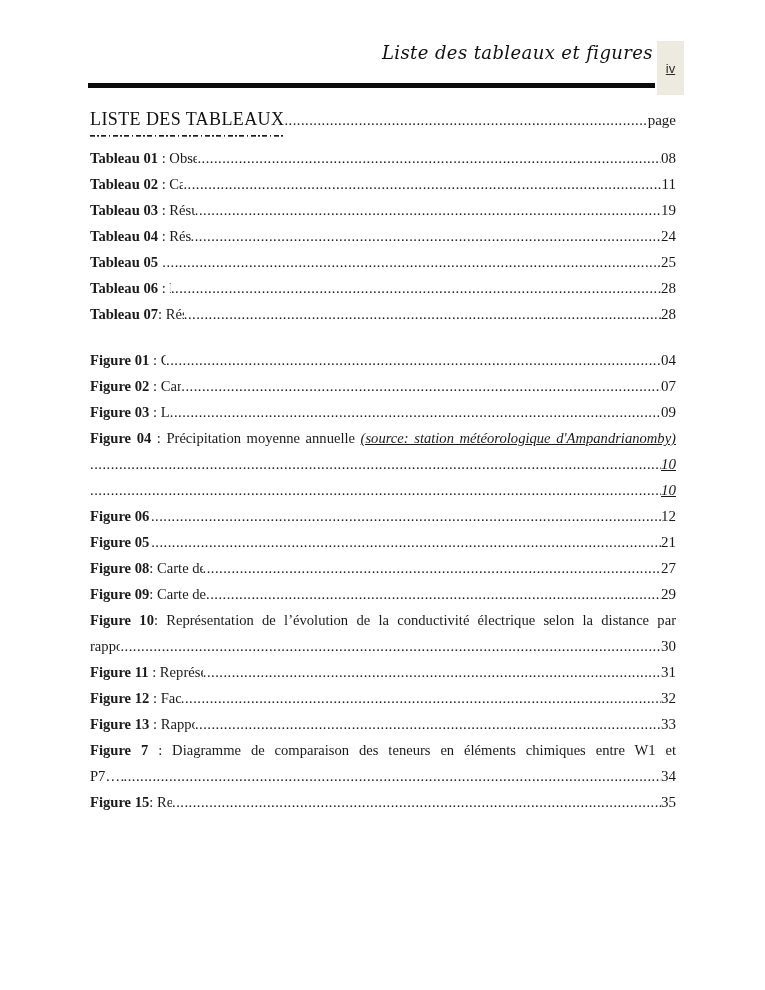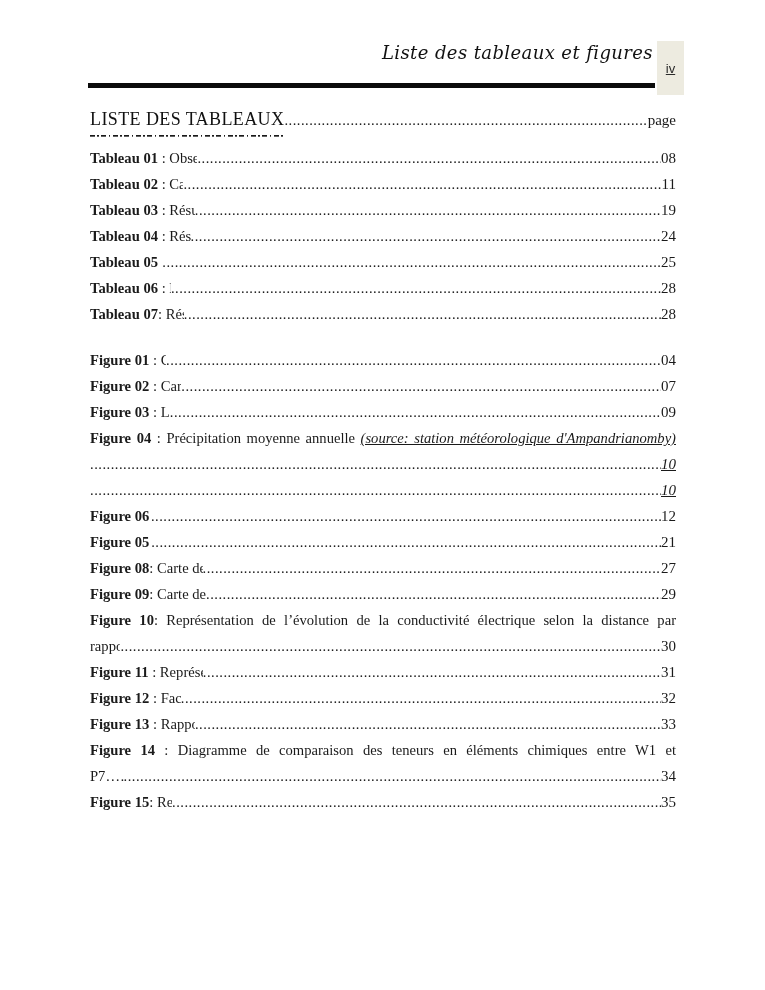--- a/index.html
+++ b/index.html
@@ -189,21 +189,21 @@
             <span class="txt"><span class="b">Figure 12</span><span> : Faciès chimique sur Diagramme de Piper</span></span>
             <span class="dots">................................................................................................................................................................................................................................................................................................................................................................................................................</span>
             <span class="pg">32</span>
           </div>
           <div class="toc-row">
             <span class="txt"><span class="b">Figure 13</span><span> : Rapport entre la teneur en Ca++ et Na+ en P1 et P2</span></span>
             <span class="dots">................................................................................................................................................................................................................................................................................................................................................................................................................</span>
             <span class="pg">33</span>
           </div>
           <div class="toc-row justify">
-            <span class="txt"><span class="b">Figure 14</span><span> : Diagramme de comparaison des teneurs en éléments chimiques entre W1 et</span></span>
+            <span class="txt"><span class="b">Figure 7</span><span> : Diagramme de comparaison des teneurs en éléments chimiques entre W1 et</span></span>
           </div>
           <div class="toc-row">
             <span class="txt"><span>P7………………</span></span>
             <span class="dots">................................................................................................................................................................................................................................................................................................................................................................................................................</span>
             <span class="pg">34</span>
           </div>
           <div class="toc-row">
             <span class="txt"><span class="b">Figure 15</span><span>: Relation entre l’ion Na+ et l’ion Cl-</span></span>
             <span class="dots">................................................................................................................................................................................................................................................................................................................................................................................................................</span>
             <span class="pg">35</span>

